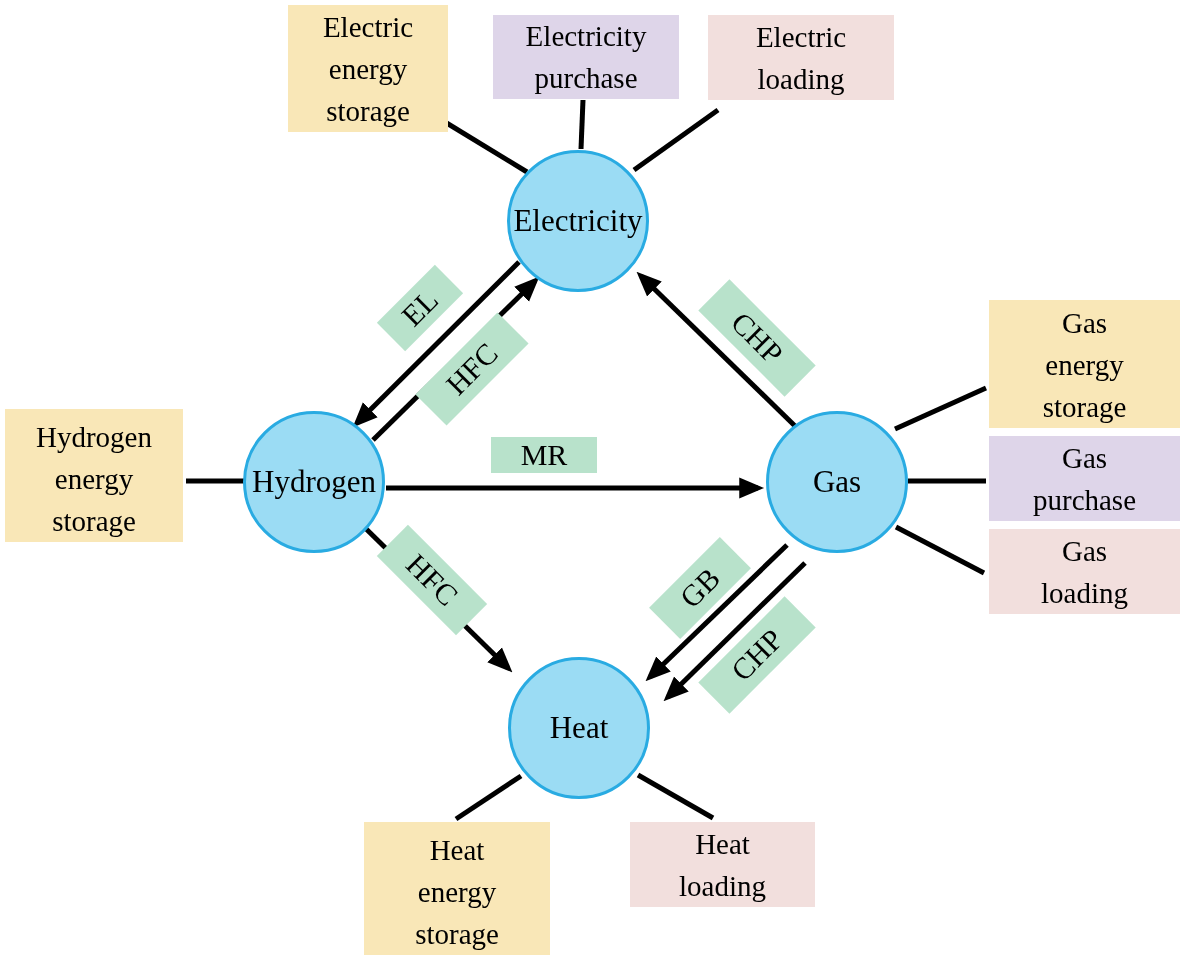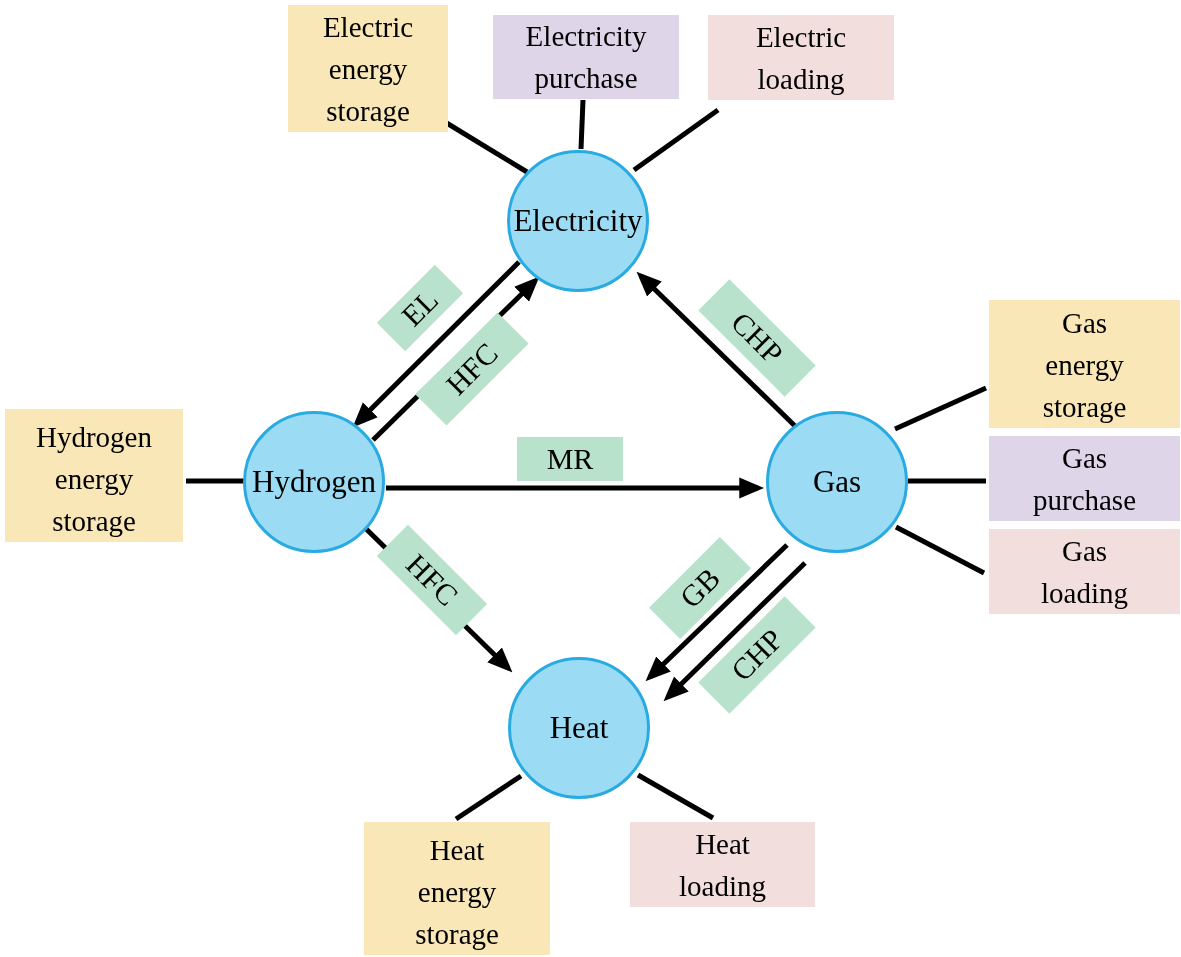--- a/index.html
+++ b/index.html
@@ -119,18 +119,18 @@
     <span>storage</span>
   </div>
   <div class="box loading" style="left:630px; top:822px; width:185px; height:85px;">
     <span>Heat</span>
     <span>loading</span>
   </div>
 
   <div class="edge-label rot-minus45" style="left:379px; top:288px; width:82px;  height:40px;">EL</div>
   <div class="edge-label rot-minus45" style="left:414px; top:347px; width:116px; height:44px;">HFC</div>
   <div class="edge-label rot-plus45" style="left:696px; top:316px; width:122px; height:44px;">CHP</div>
-  <div class="edge-label" style="left:517px; top:437px; width:106px; height:44px;">MR</div>
+  <div class="edge-label" style="left:491px; top:437px; width:106px; height:36px;">MR</div>
   <div class="edge-label rot-plus45" style="left:376px; top:558px; width:112px; height:44px;">HFC</div>
   <div class="edge-label rot-minus45" style="left:650px; top:566px; width:100px; height:44px;">GB</div>
   <div class="edge-label rot-minus45" style="left:696px; top:633px; width:122px; height:44px;">CHP</div>
 
 </div>
 
 </body></html>

